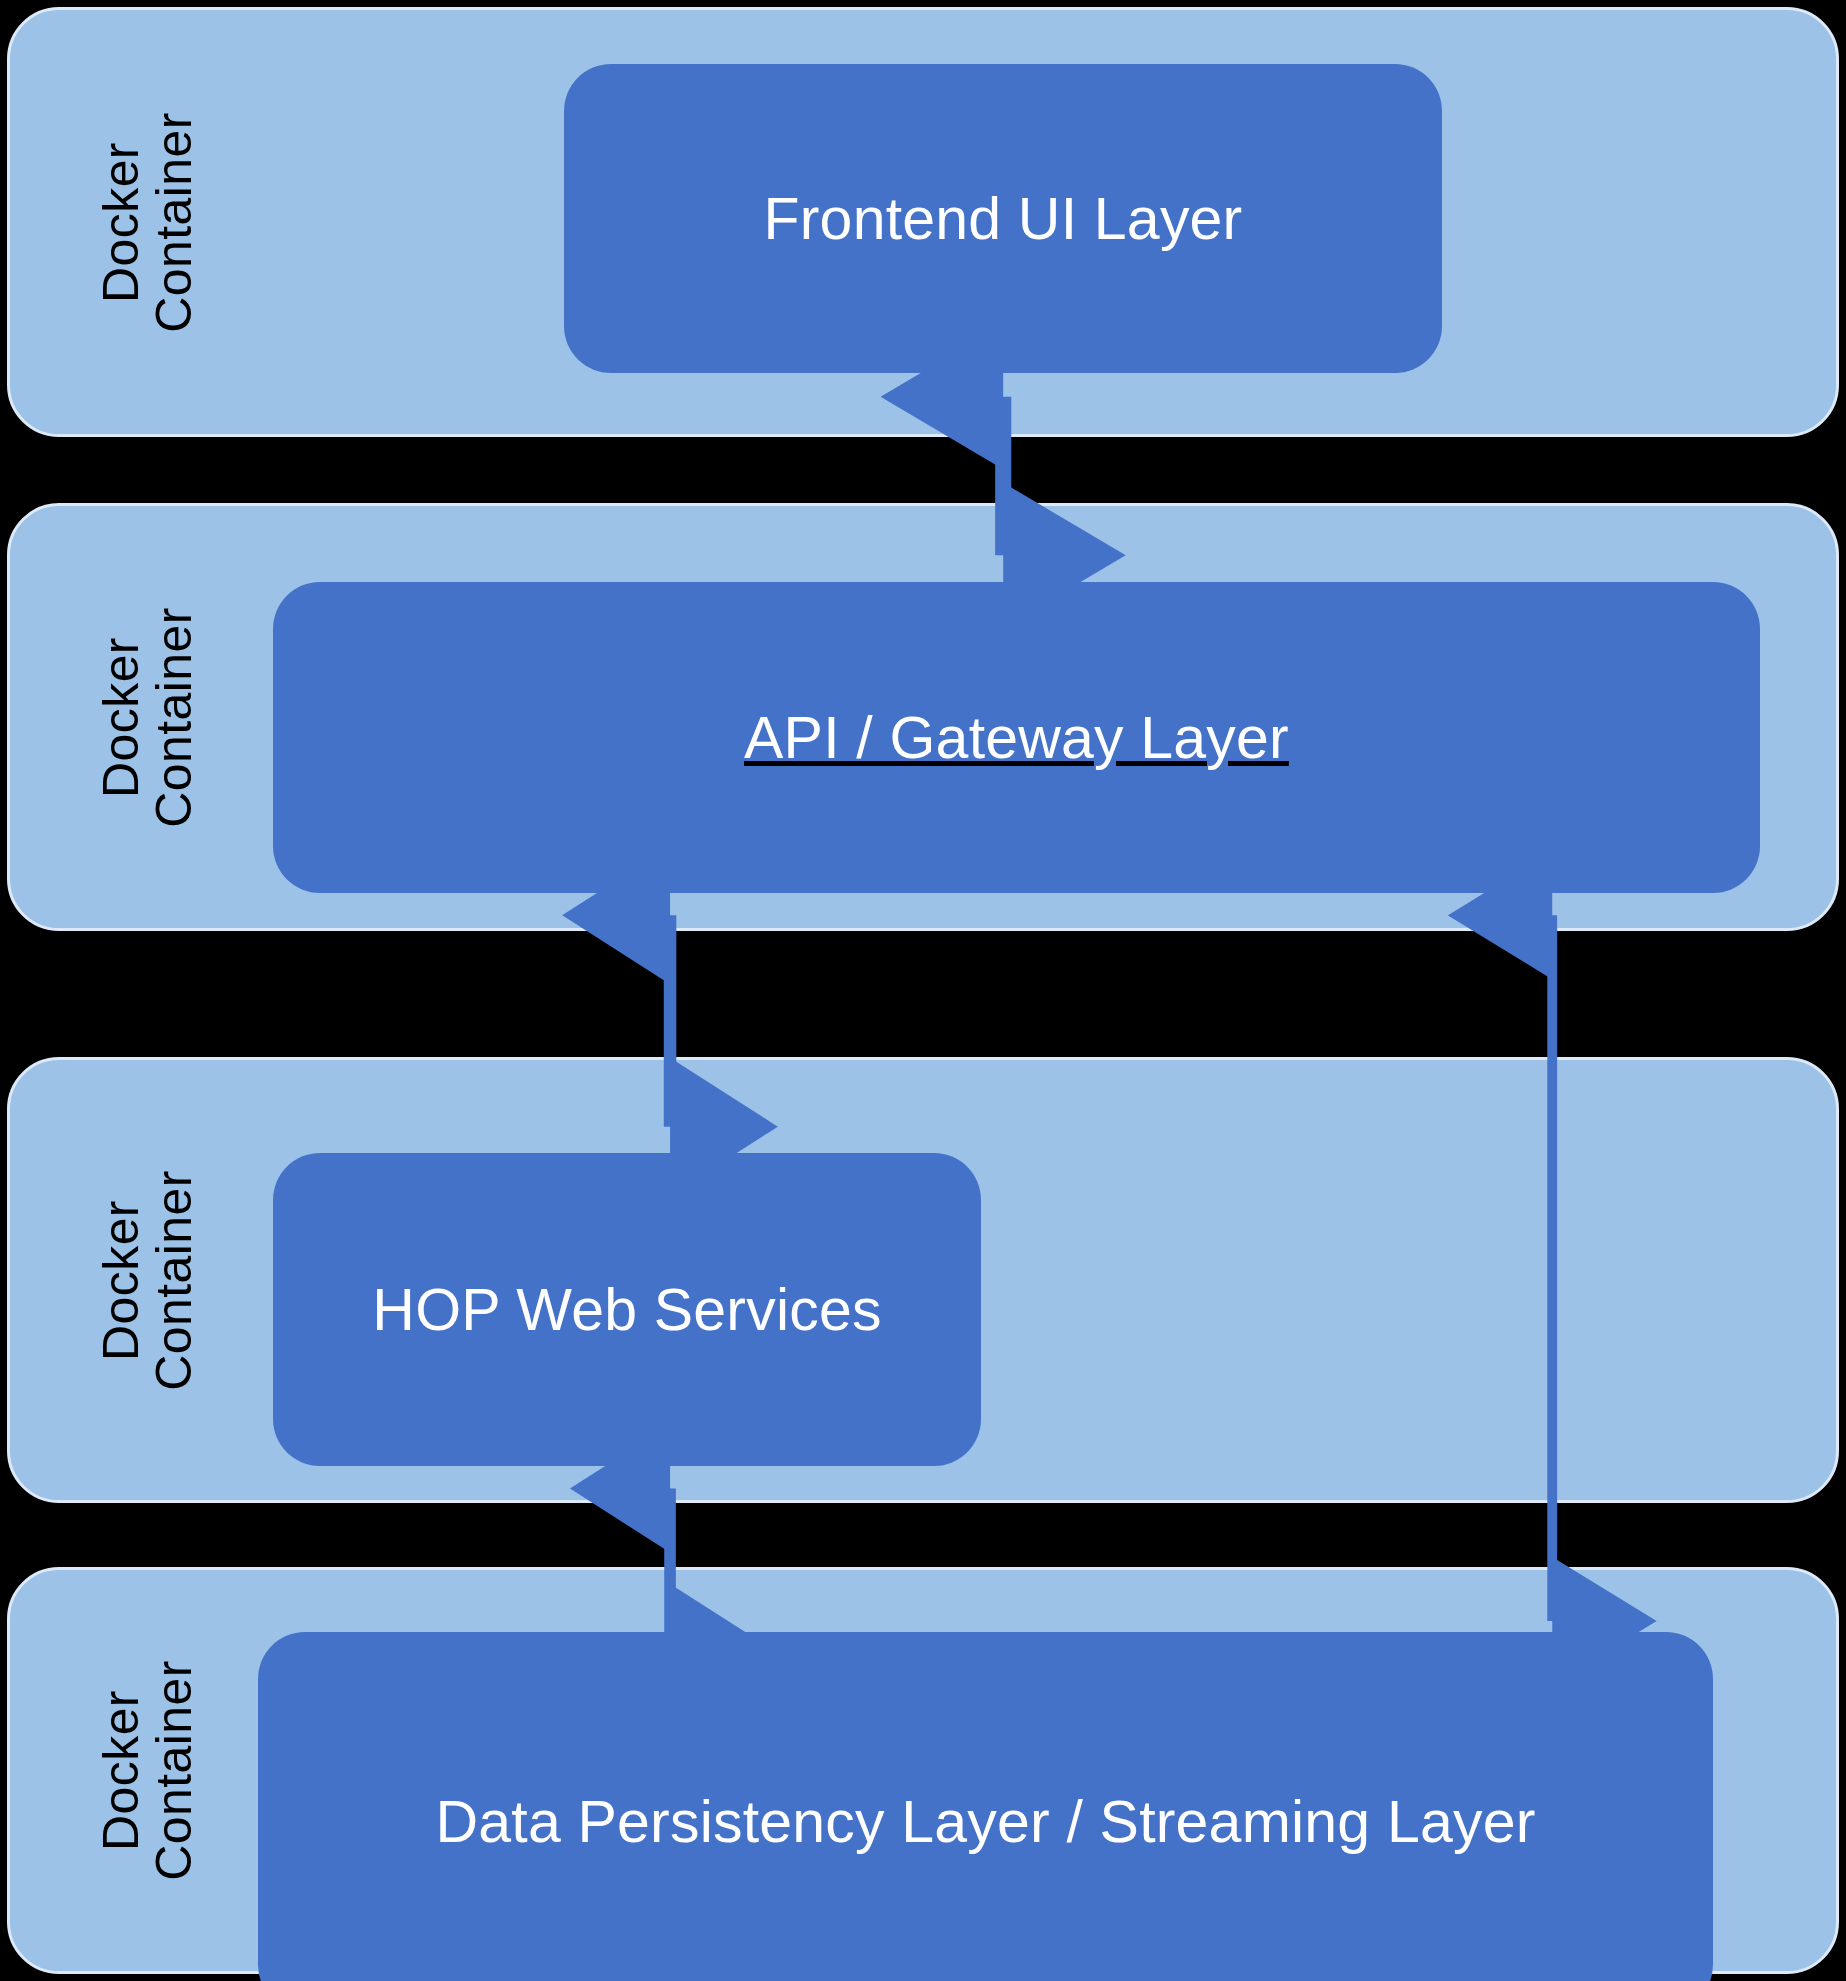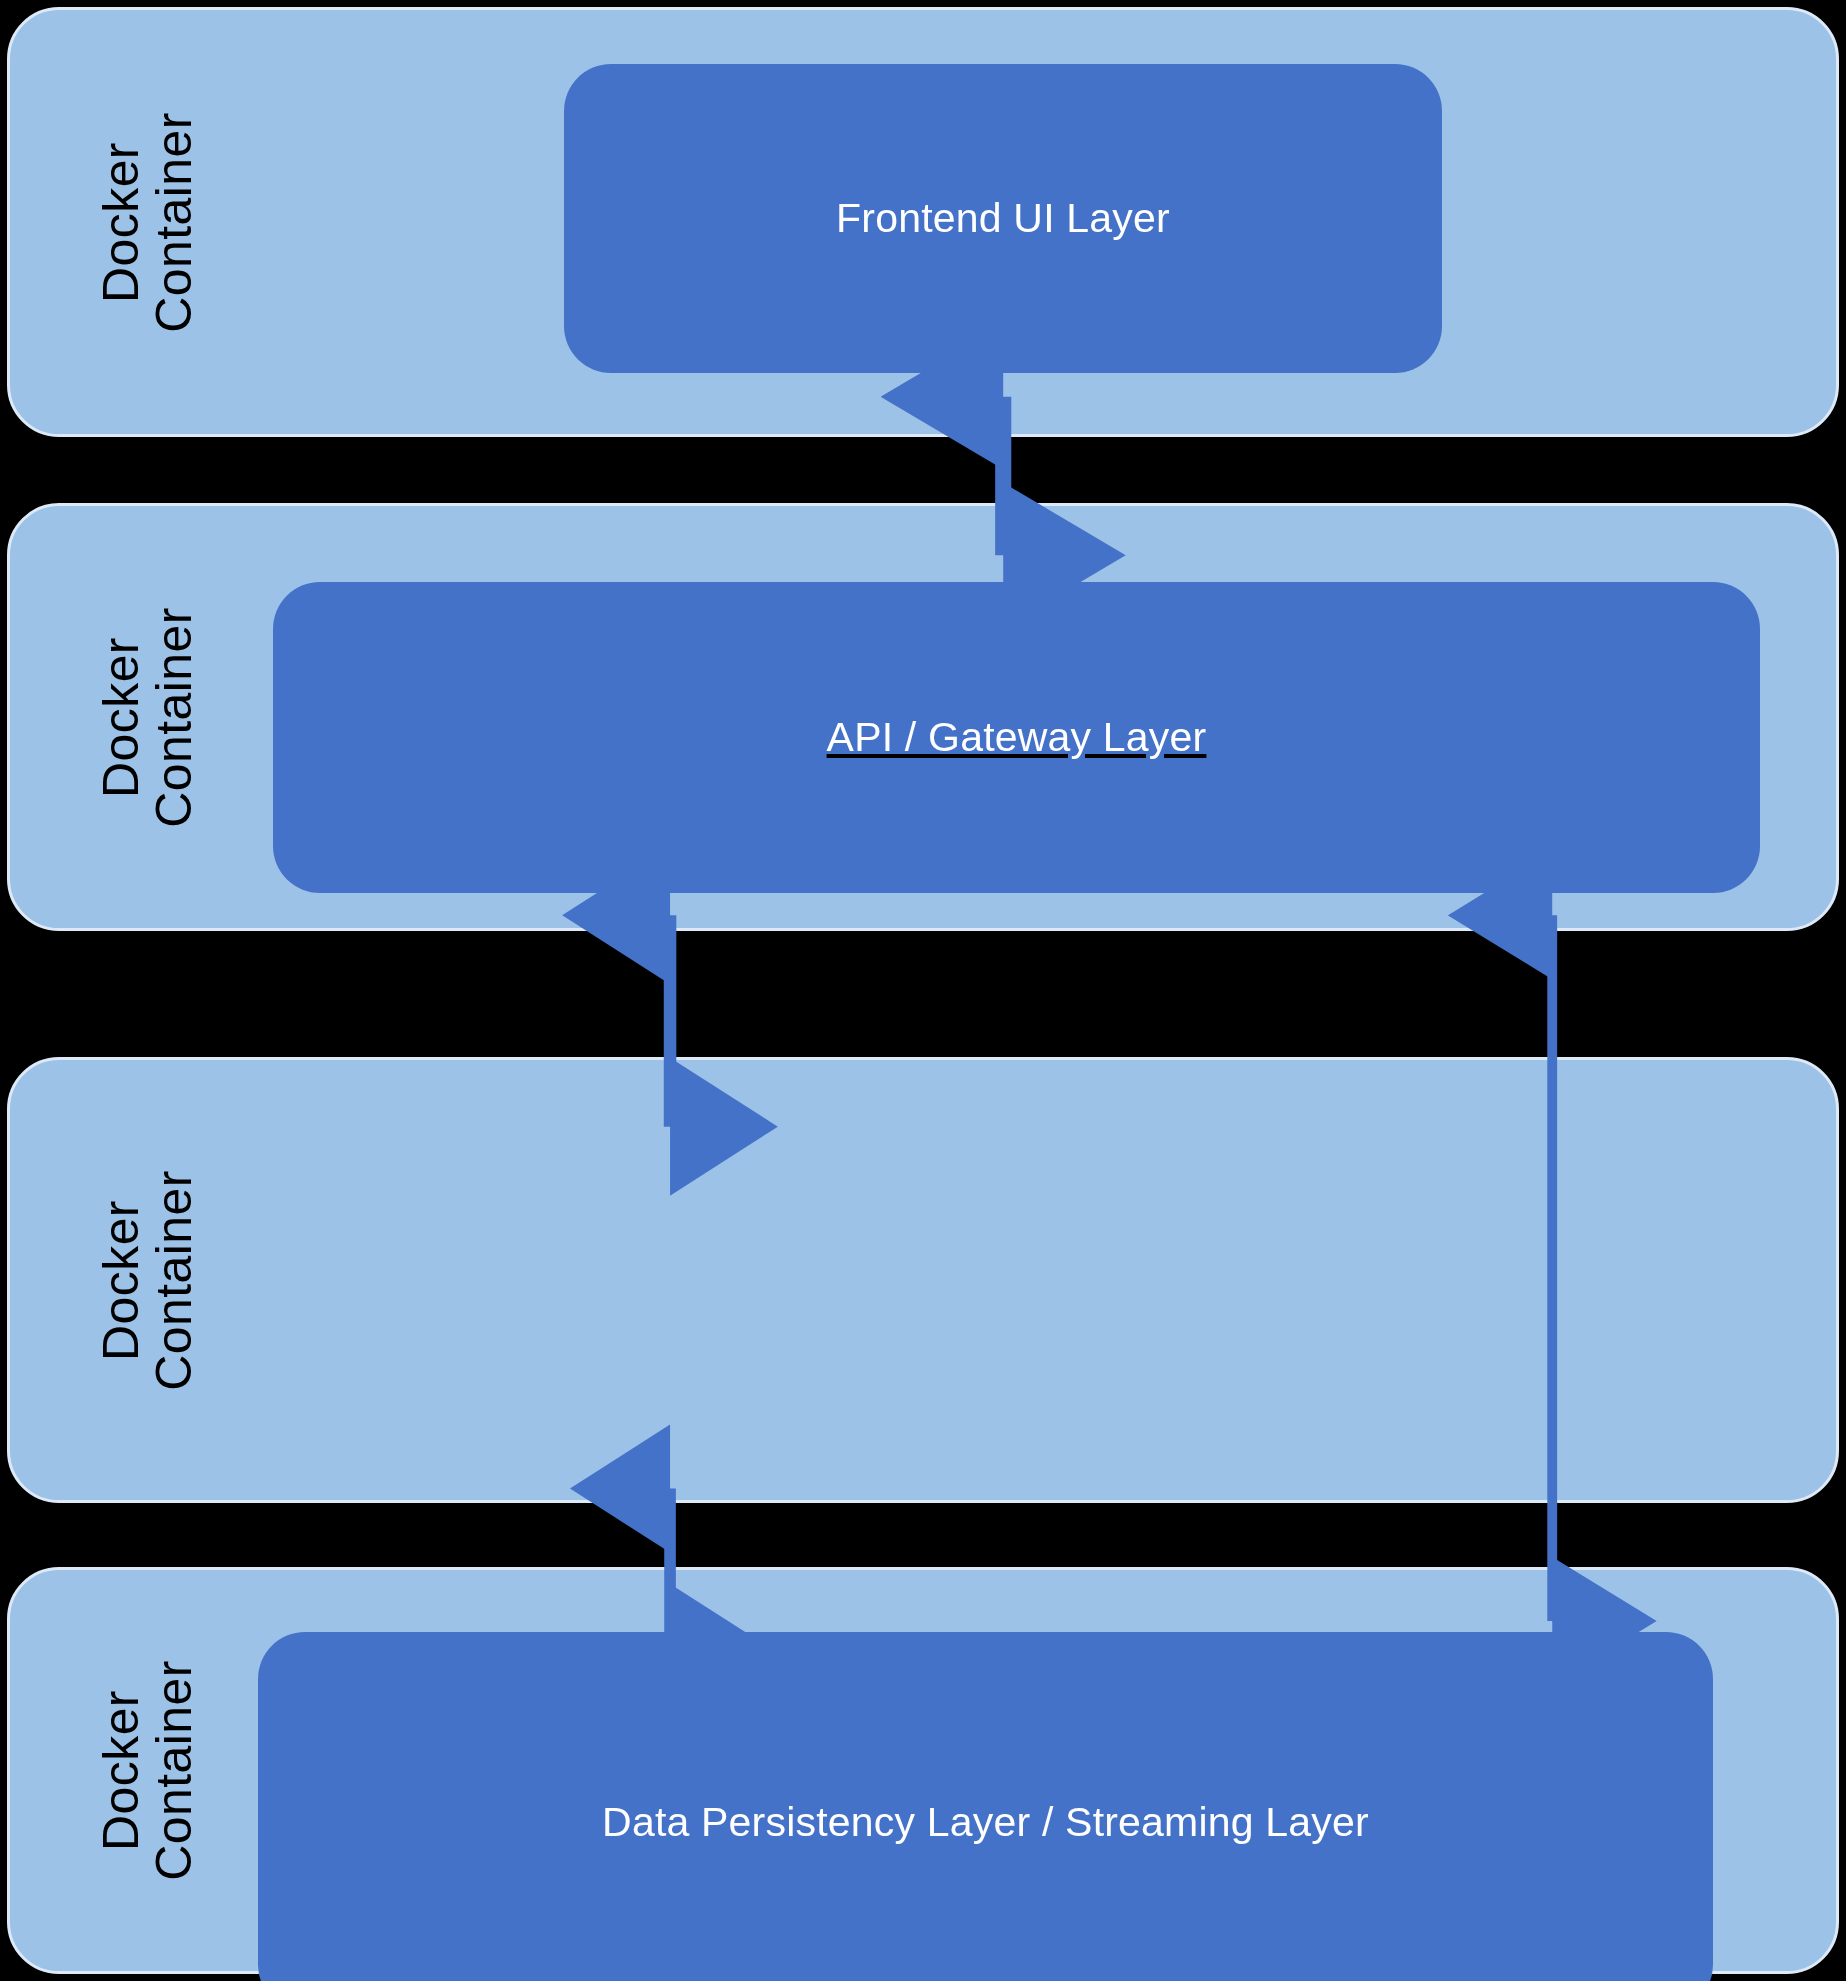--- a/index.html
+++ b/index.html
@@ -60,21 +60,21 @@
     position: absolute;
     background: #4472C8;
     border-radius: 47px;
     display: flex;
     align-items: center;
     justify-content: center;
     box-sizing: border-box;
   }
   .layer-box .layer-label {
     color: #FFFFFF;
-    font-size: 41px;
+    font-size: 59px;
     font-weight: 400;
     text-align: left;
     white-space: nowrap;
     letter-spacing: 0.2px;
   }
 
   
   #connectors {
     position: absolute;
     left: 0;
@@ -114,20 +114,23 @@
   </div>
 
   <div class="docker-band" style="left:7.2px; top:1057px; width:1832px; height:446px;">
     <div class="docker-caption">
       <div class="rot" style="margin-left:27px;">
         <span class="l1">Docker</span>
         <span class="l2">Container</span>
       </div>
     </div>
   </div>
+  <div class="layer-box" style="left:273px; top:1153px; width:708px; height:313px;">
+    <span class="layer-label">HOP Web Services</span>
+  </div>
 
   <div class="docker-band" style="left:7.2px; top:1567px; width:1832px; height:407px;">
     <div class="docker-caption">
       <div class="rot" style="margin-left:27px;">
         <span class="l1">Docker</span>
         <span class="l2">Container</span>
       </div>
     </div>
   </div>
   <div class="layer-box" style="left:258px; top:1632px; width:1455px; height:380px;">

